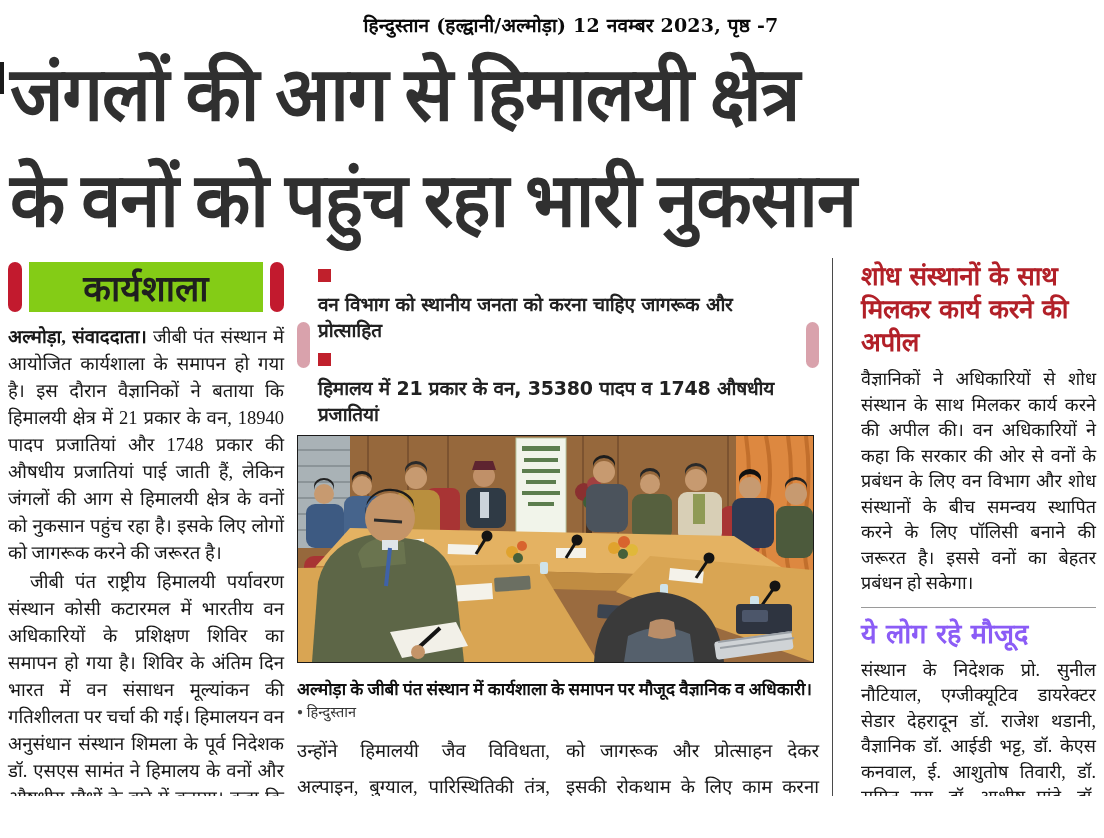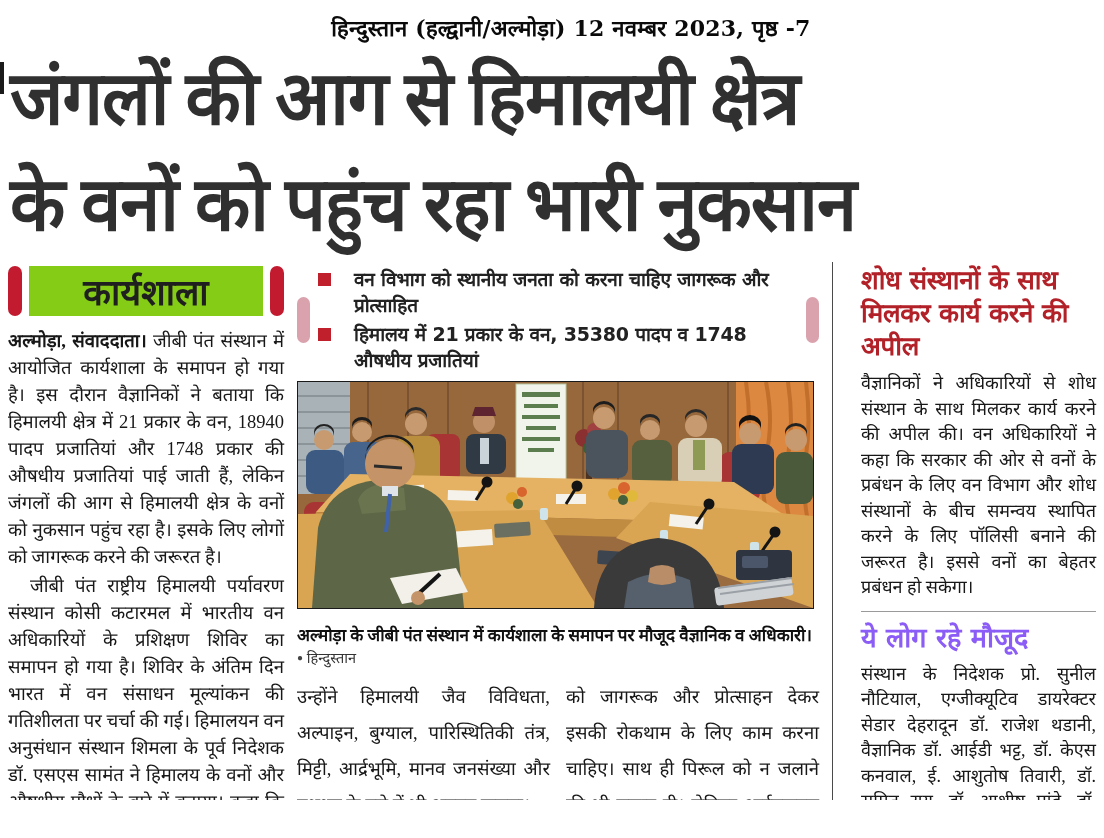--- a/index.html
+++ b/index.html
@@ -1,20 +1,20 @@
 <!DOCTYPE html>
 <html lang="hi"><head>
 <meta charset="utf-8">
 <style>
   * { margin:0; padding:0; box-sizing:border-box; }
   html,body { width:1104px; height:838px; background:#ffffff; overflow:hidden; }
   body { font-family:"Liberation Serif","DejaVu Serif",serif; color:#1c1c1c; position:relative; }
 
   .masthead {
-    text-align:center; font-weight:700; font-size:22px; color:#0a0a0a;
+    text-align:center; font-weight:700; font-size:19px; color:#0a0a0a;
     padding-top:12px; letter-spacing:0.2px;
     font-family:"DejaVu Serif","Liberation Serif",serif;
     padding-left:38px;
   }
   .edge-tick { position:absolute; left:0; top:62px; width:4px; height:32px; background:#1a1a1a; }
 
   .headline {
     margin:2px 10px 6px 10px;
     font-family:Liberation Serif, serif;
     font-weight:800; color:#303030; font-size:72px; line-height:106px;
@@ -40,21 +40,21 @@
     font-family:"DejaVu Sans","Liberation Sans",sans-serif;
   }
   .body-text { font-size:18.5px; line-height:27px; text-align:justify; color:#171717; }
   .body-text.indent { text-indent:22px; }
   .lead { font-weight:700;margin-top:39px; }
   .col-left .body-text + .body-text { margin-top:2px; }
 
   
   .bullet-box { display:flex; align-items:center; gap:8px; margin:4px 0 8px 0; }
   .bullets { flex:1; display:flex; flex-direction:column; gap:3px; }
-  .bullet-row { display:flex; gap:23px; align-items:flex-start; }
+  .bullet-row { display:flex; gap:9px; align-items:flex-start;flex-direction:column; }
   .sq { flex:none; width:13px; height:13px; background:#c0202c; margin-top:7px; }
   .bullet-text {
     font-weight:700; font-size:19px; line-height:26px; color:#222;
     font-family:"DejaVu Sans","Liberation Sans",sans-serif; letter-spacing:-0.2px;
   }
   .photo { width:517px; height:228px; border:1px solid #1a1a1a; overflow:hidden; background:#9a6b3f; }
   .photo svg { display:block; }
   .caption { margin:16px 0 10px 0; font-size:17px; line-height:22px; font-weight:700; color:#101010; }
   .credit { font-weight:400; font-size:14.5px; color:#333; white-space:nowrap; }
   .credit .dot { font-size:10px; color:#444; vertical-align:2px; }

